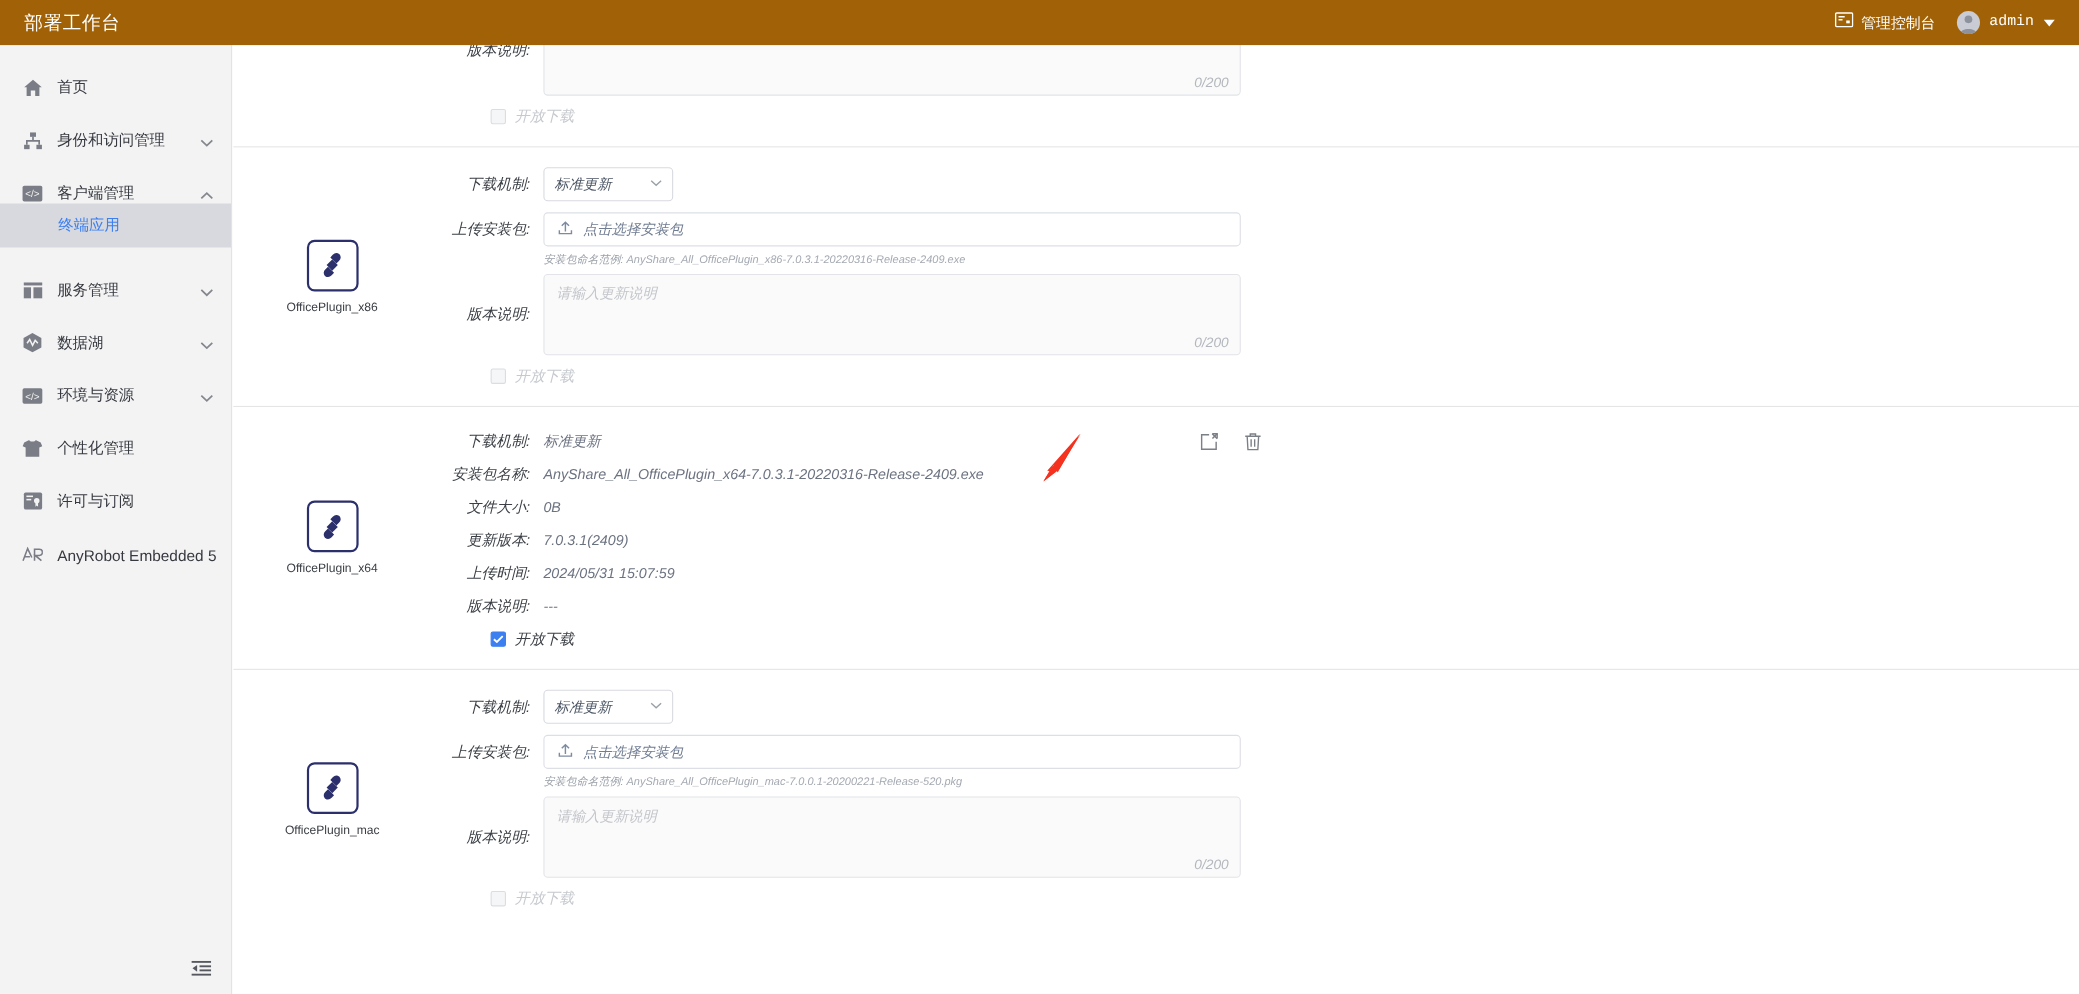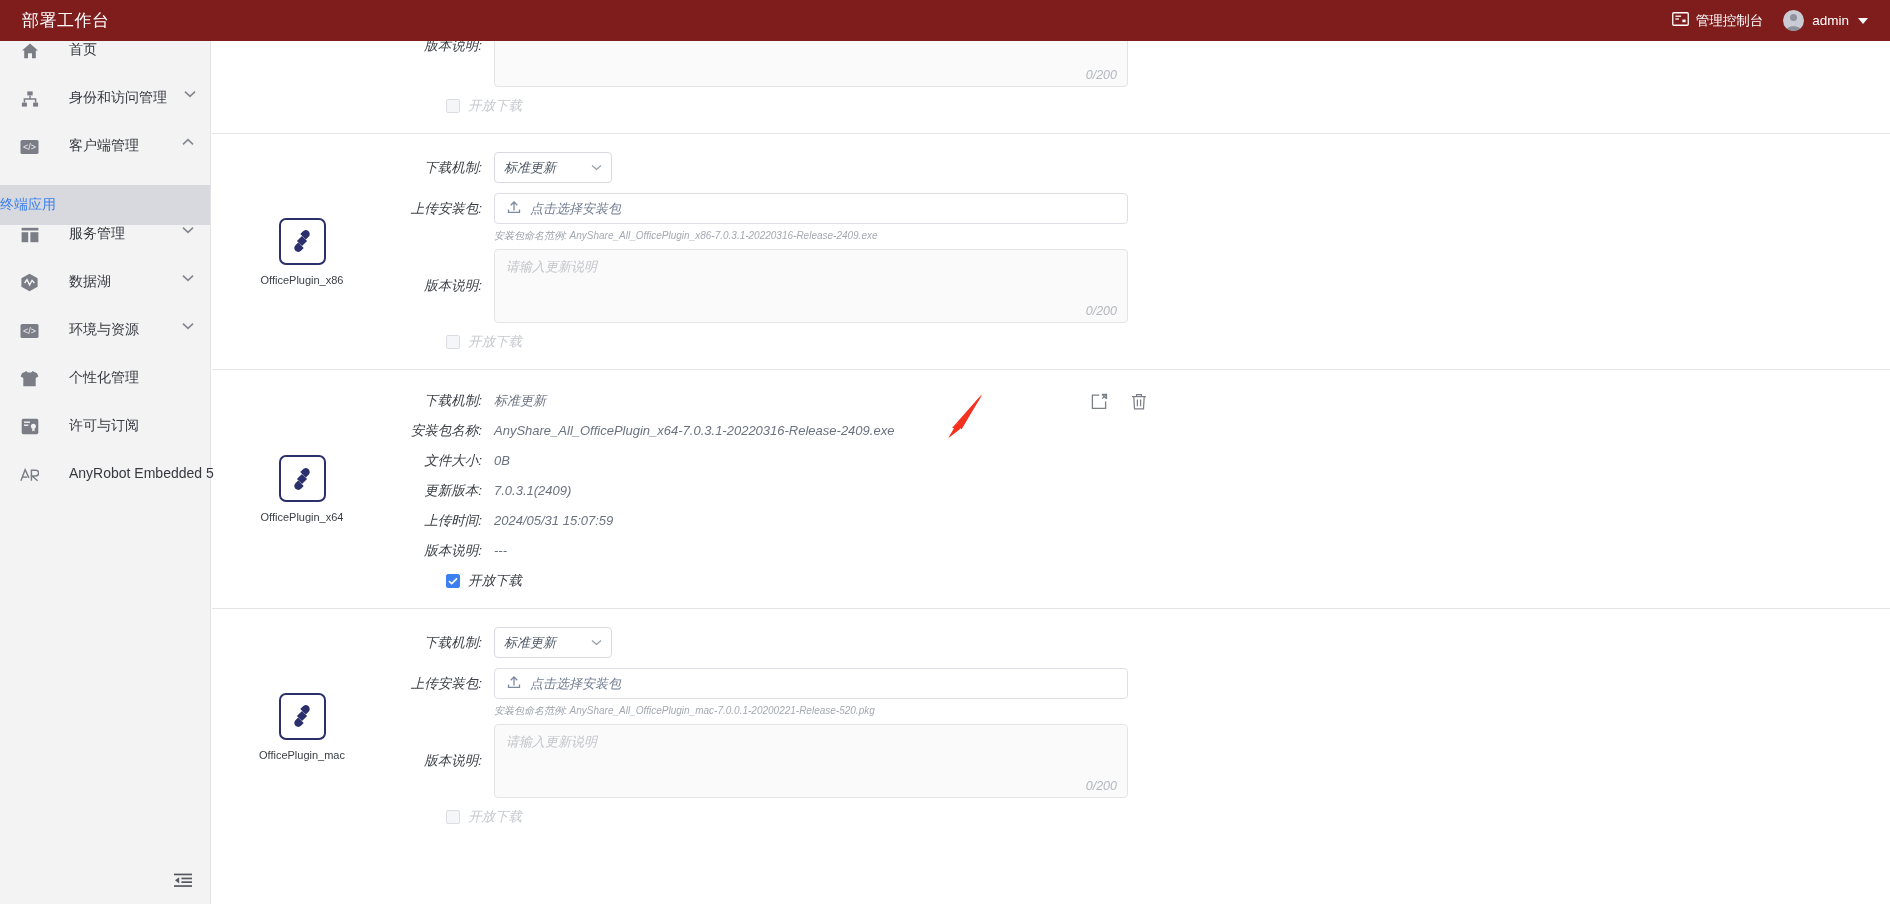--- a/index.html
+++ b/index.html
@@ -9,36 +9,37 @@
     overflow: hidden;
     background: #ffffff;
     font-family: "Liberation Sans", "DejaVu Sans", sans-serif;
     -webkit-font-smoothing: antialiased;
   }
 
   
   #topbar {
     position: absolute; top: 0; left: 0;
     width: 1890px; height: 41px;
-    background: #7f1d1d;
+    background: #a16207;
     display: flex; align-items: center;
     z-index: 50;
   }
   #topbar .brand {
     color: #ffffff;
     font-size: 17px;
     font-weight: 400;
     margin-left: 22px;
     letter-spacing: 0.5px;
   }
   #topbar .right {
     margin-left: auto;
     display: flex; align-items: center;
     margin-right: 22px;
     gap: 20px;
+    font-family: Liberation Mono, monospace;
   }
   #topbar .console-link {
     display: flex; align-items: center; gap: 7px;
     color: #ffffff; font-size: 13.5px;
     cursor: pointer;
   }
   #topbar .user-box {
     display: flex; align-items: center; gap: 8px;
     color: #ffffff; font-size: 13.5px;
     cursor: pointer;
@@ -60,26 +61,25 @@
 
   
   #sidebar {
     position: absolute; top: 41px; left: 0;
     width: 211px; height: 863px;
     background: #f3f3f4;
     border-right: 1px solid #e3e3e5;
     z-index: 40;
   }
   .nav-item {
-    display: flex; align-items: flex-start;
+    display: flex; align-items: flex-end;
     height: 48px;
     padding: 0 16px 0 20px;
     cursor: pointer;
     position: relative;
-    gap: 17px;
   }
   .nav-item .ic {
     width: 19px; height: 19px;
     display: flex; align-items: center; justify-content: center;
     flex: 0 0 19px;
     color: #7a7d85;
   }
   .nav-item .lbl {
     margin-left: 13px;
     font-size: 14px;
@@ -88,20 +88,21 @@
   }
   .nav-item .chev {
     margin-left: auto;
     color: #84878e;
     font-size: 11px;
     line-height: 1;
   }
   .sub-item {
     display: flex; align-items: center;
     height: 40px;
+    padding-left: 53px;
     cursor: pointer;
     font-size: 14px;
     color: #3b3e44;
   }
   .sub-item.active {
     background: #d7d9de;
     color: #3c7ff0;
   }
   #collapse-btn {
     position: absolute;

